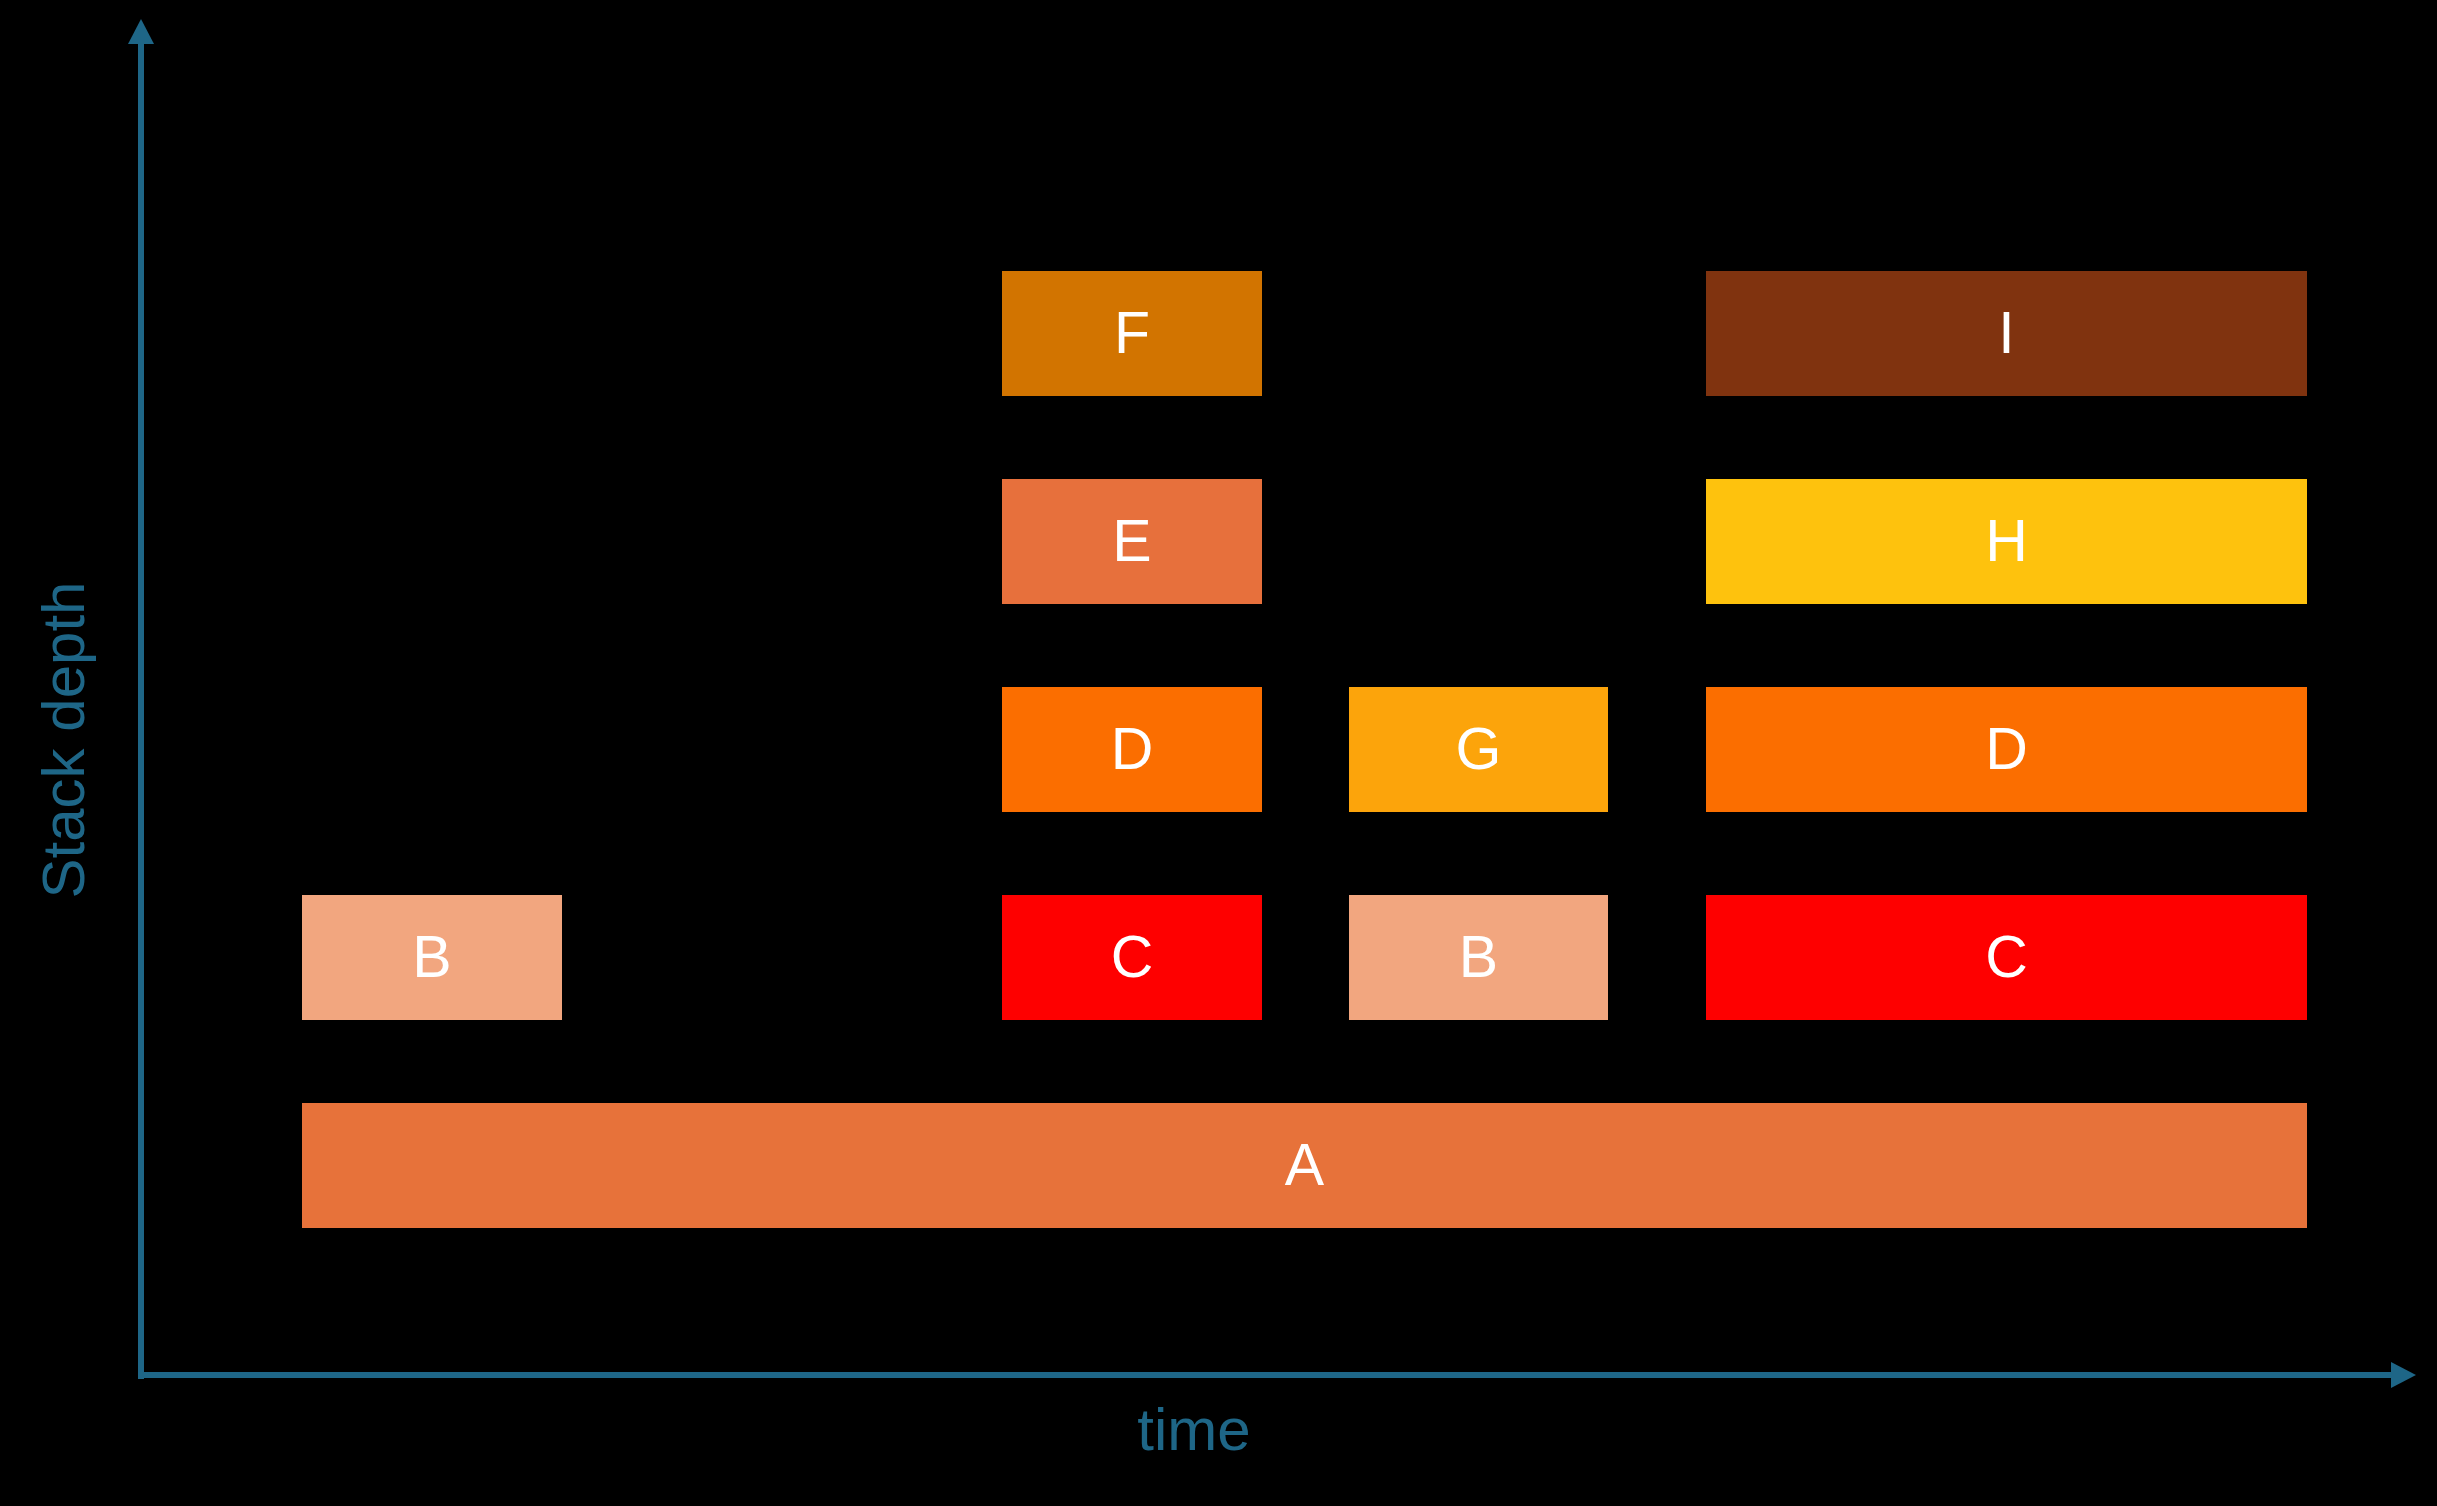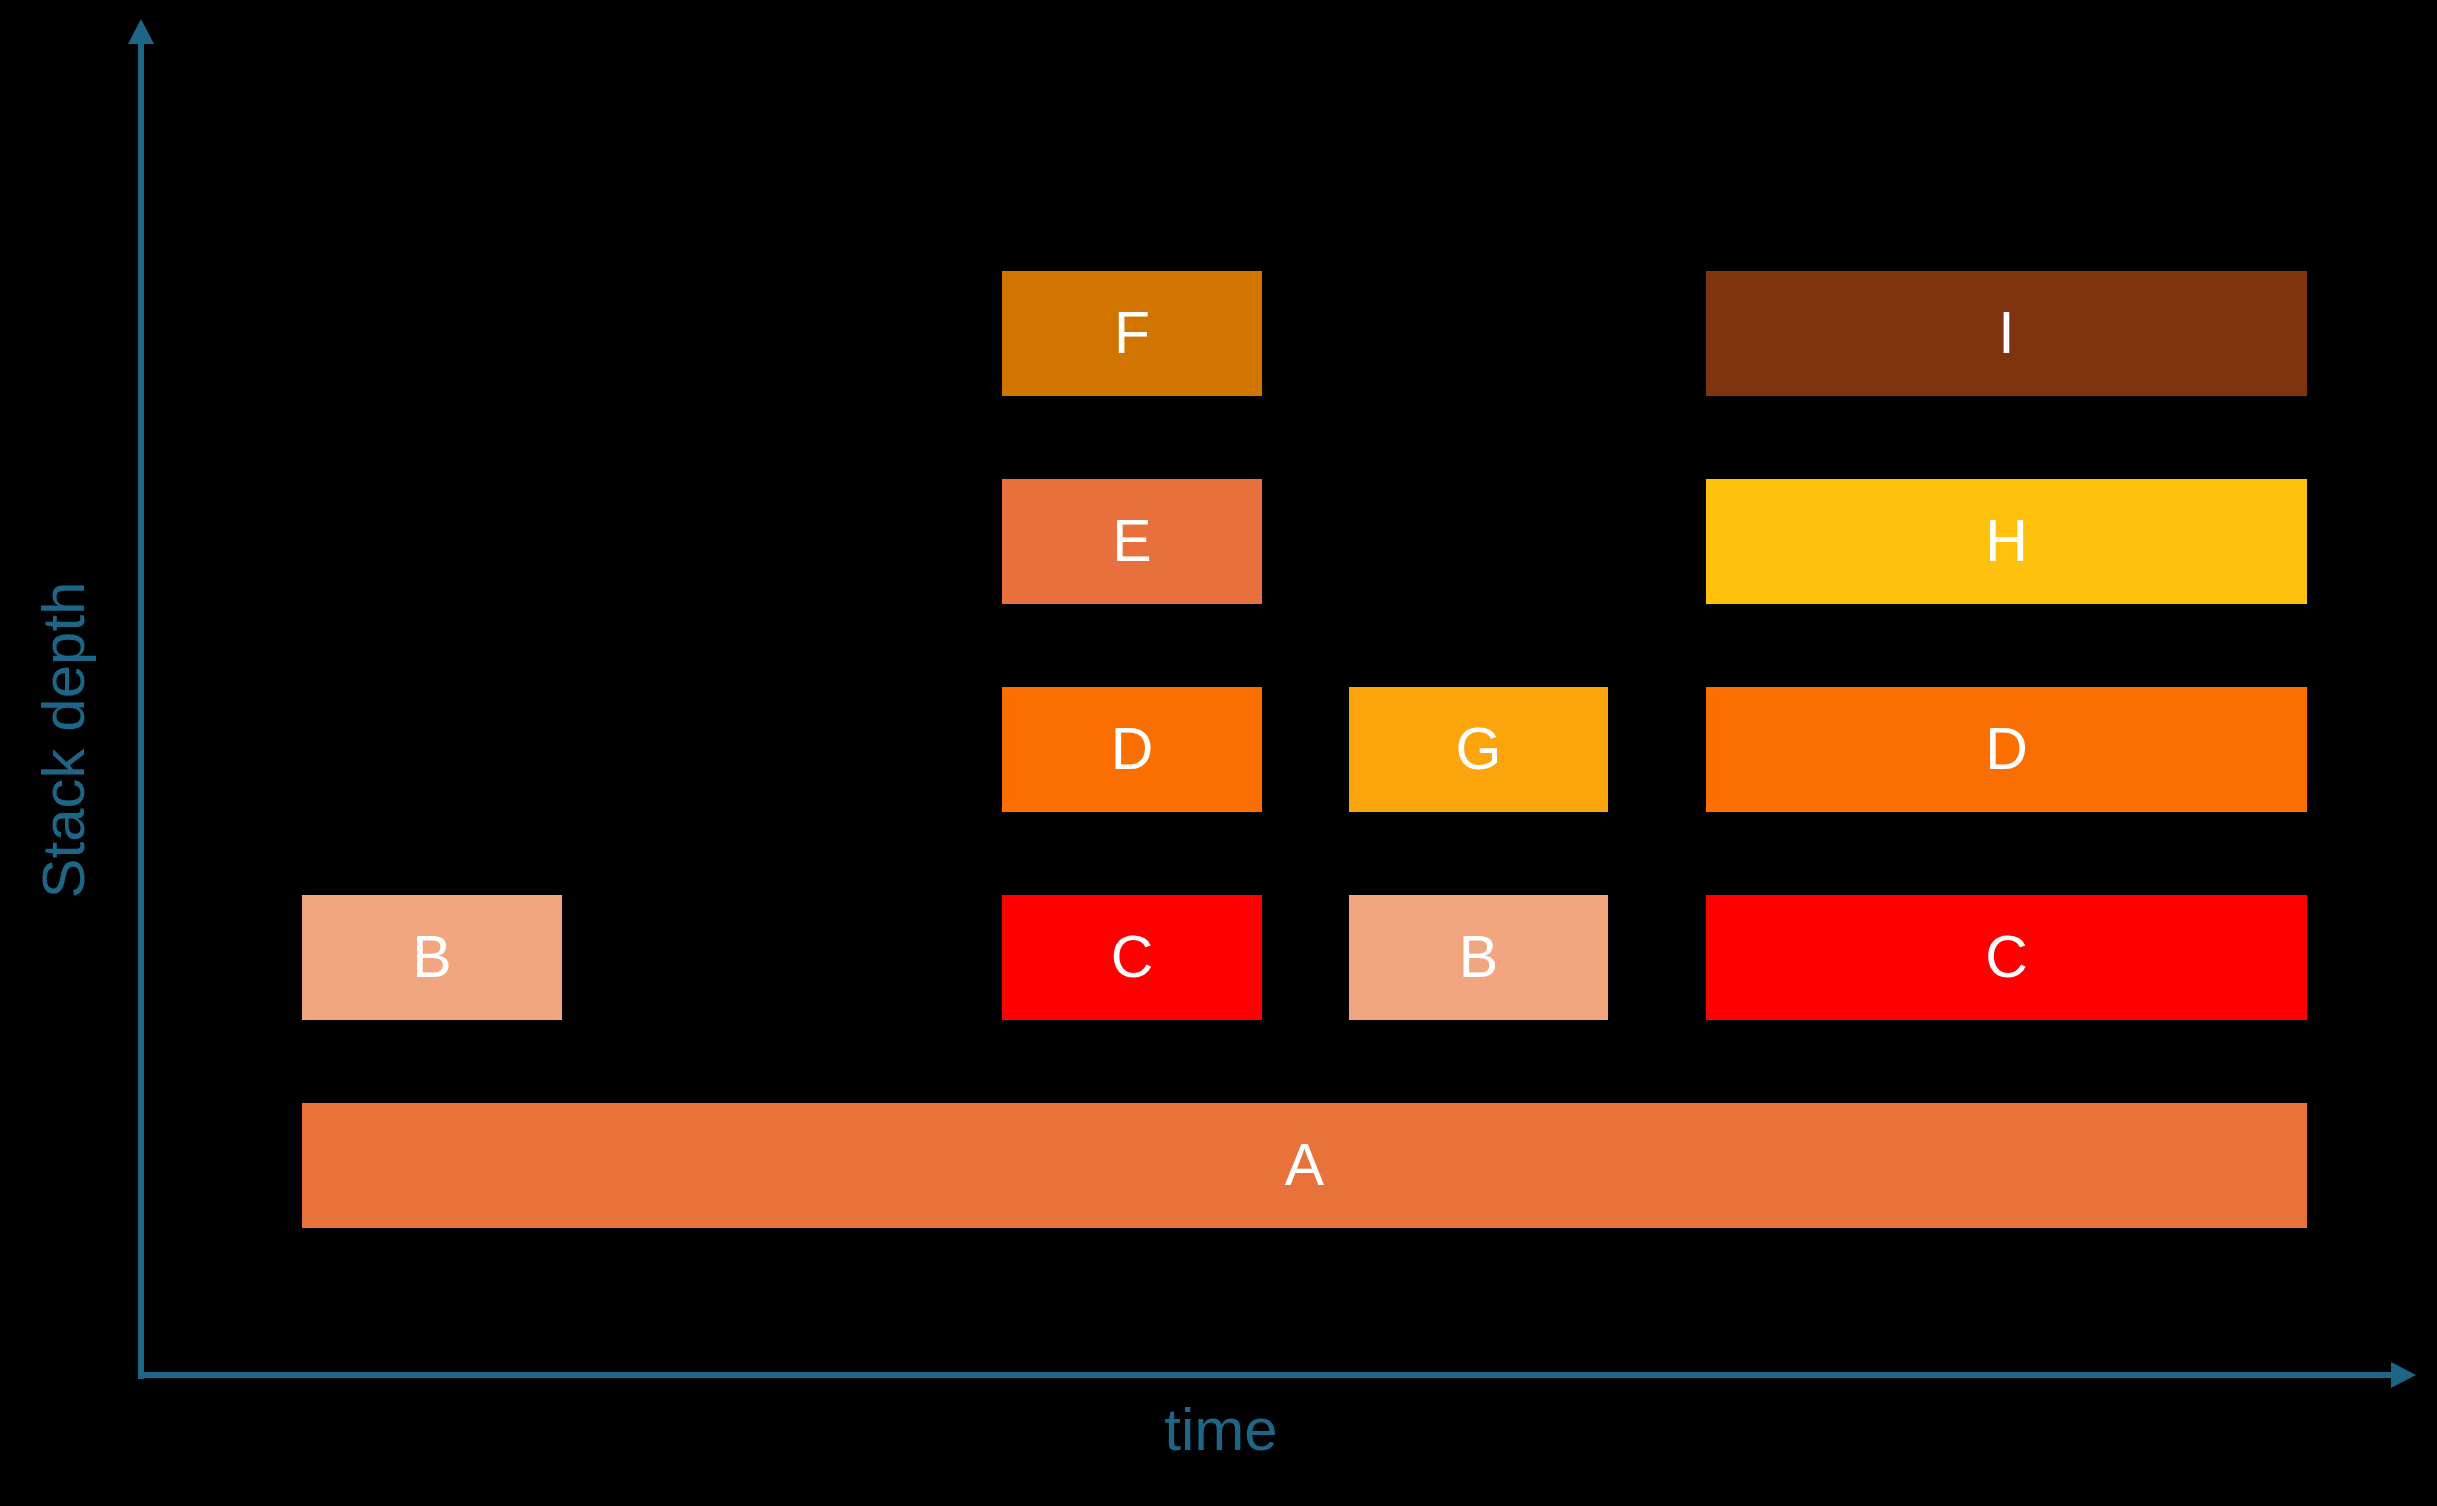--- a/index.html
+++ b/index.html
@@ -59,21 +59,21 @@
     font-size: 60px;
     white-space: nowrap;
     transform: translate(-50%, -50%);
   }
   #y-axis-label {
     left: 63px;
     top: 740px;
     transform: translate(-50%, -50%) rotate(-90deg);
   }
   #x-axis-label {
-    left: 1221px;
+    left: 1194px;
     top: 1429px;
   }
   
   .frame {
     position: absolute;
     display: flex;
     align-items: center;
     justify-content: center;
   }
   .frame-label {

